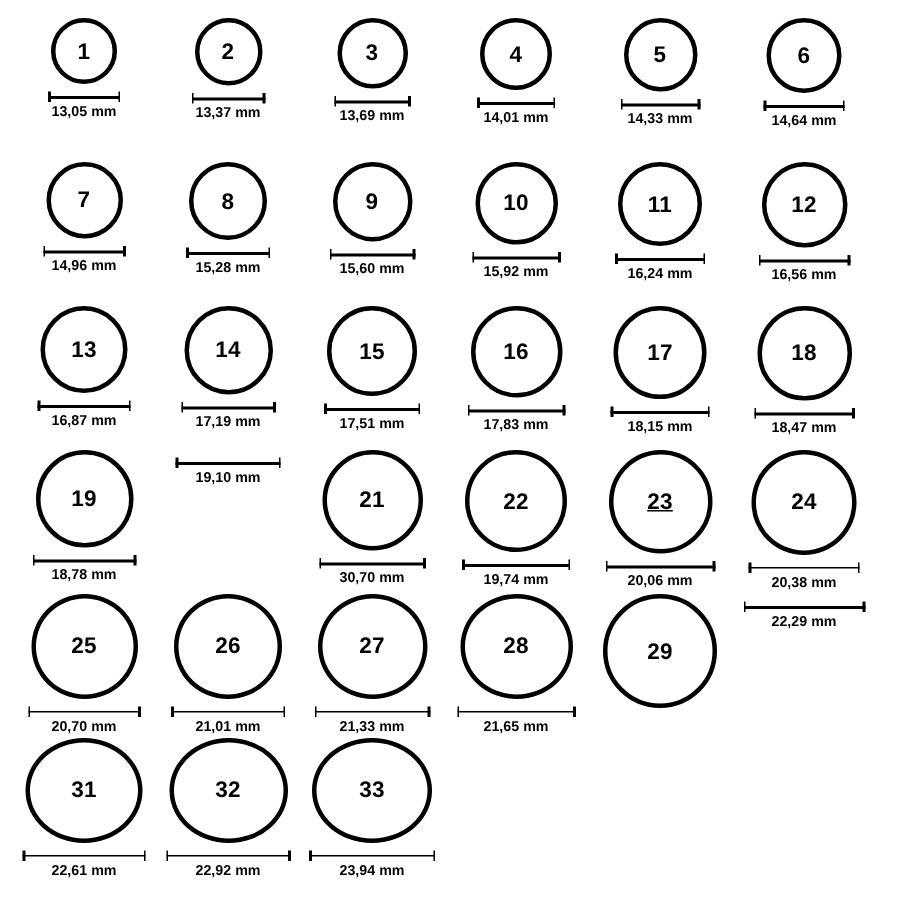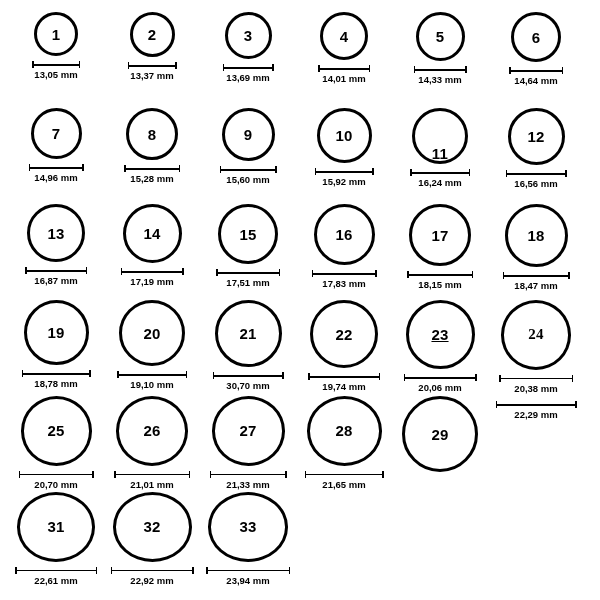--- a/index.html
+++ b/index.html
@@ -215,21 +215,21 @@
       <div class="measure">
         <div class="caliper" style="width: 59px;">
           <div class="bar"></div>
           <div class="tick left"></div>
           <div class="tick right"></div>
         </div>
         <div class="mm">15,92 mm</div>
       </div>
     </div>
     <div class="cell">
-      <div class="ring" style="width: 56px; height: 56px; align-items: flex-end;">
+      <div class="ring" style="width: 56px; height: 56px;">
         <span class="ring-label">11</span>
       </div>
       <div class="measure">
         <div class="caliper" style="width: 60px;">
           <div class="bar"></div>
           <div class="tick left"></div>
           <div class="tick right"></div>
         </div>
         <div class="mm">16,24 mm</div>
       </div>
@@ -332,23 +332,20 @@
       <div class="measure">
         <div class="caliper" style="width: 69px;">
           <div class="bar"></div>
           <div class="tick left"></div>
           <div class="tick right"></div>
         </div>
         <div class="mm">18,78 mm</div>
       </div>
     </div>
     <div class="cell">
-      <div class="ring" style="width: 66px; height: 66px;">
-        <span class="ring-label">20</span>
-      </div>
       <div class="measure">
         <div class="caliper" style="width: 70px;">
           <div class="bar"></div>
           <div class="tick left"></div>
           <div class="tick right"></div>
         </div>
         <div class="mm">19,10 mm</div>
       </div>
     </div>
     <div class="cell">
@@ -384,21 +381,21 @@
       <div class="measure">
         <div class="caliper" style="width: 73px;">
           <div class="bar"></div>
           <div class="tick left"></div>
           <div class="tick right"></div>
         </div>
         <div class="mm">20,06 mm</div>
       </div>
     </div>
     <div class="cell">
-      <div class="ring" style="width: 70px; height: 70px; font-family: Liberation Serif, serif;">
+      <div class="ring" style="width: 70px; height: 70px;">
         <span class="ring-label">24</span>
       </div>
       <div class="measure">
         <div class="caliper" style="width: 74px;">
           <div class="bar"></div>
           <div class="tick left"></div>
           <div class="tick right"></div>
         </div>
         <div class="mm">20,38 mm</div>
       </div>

